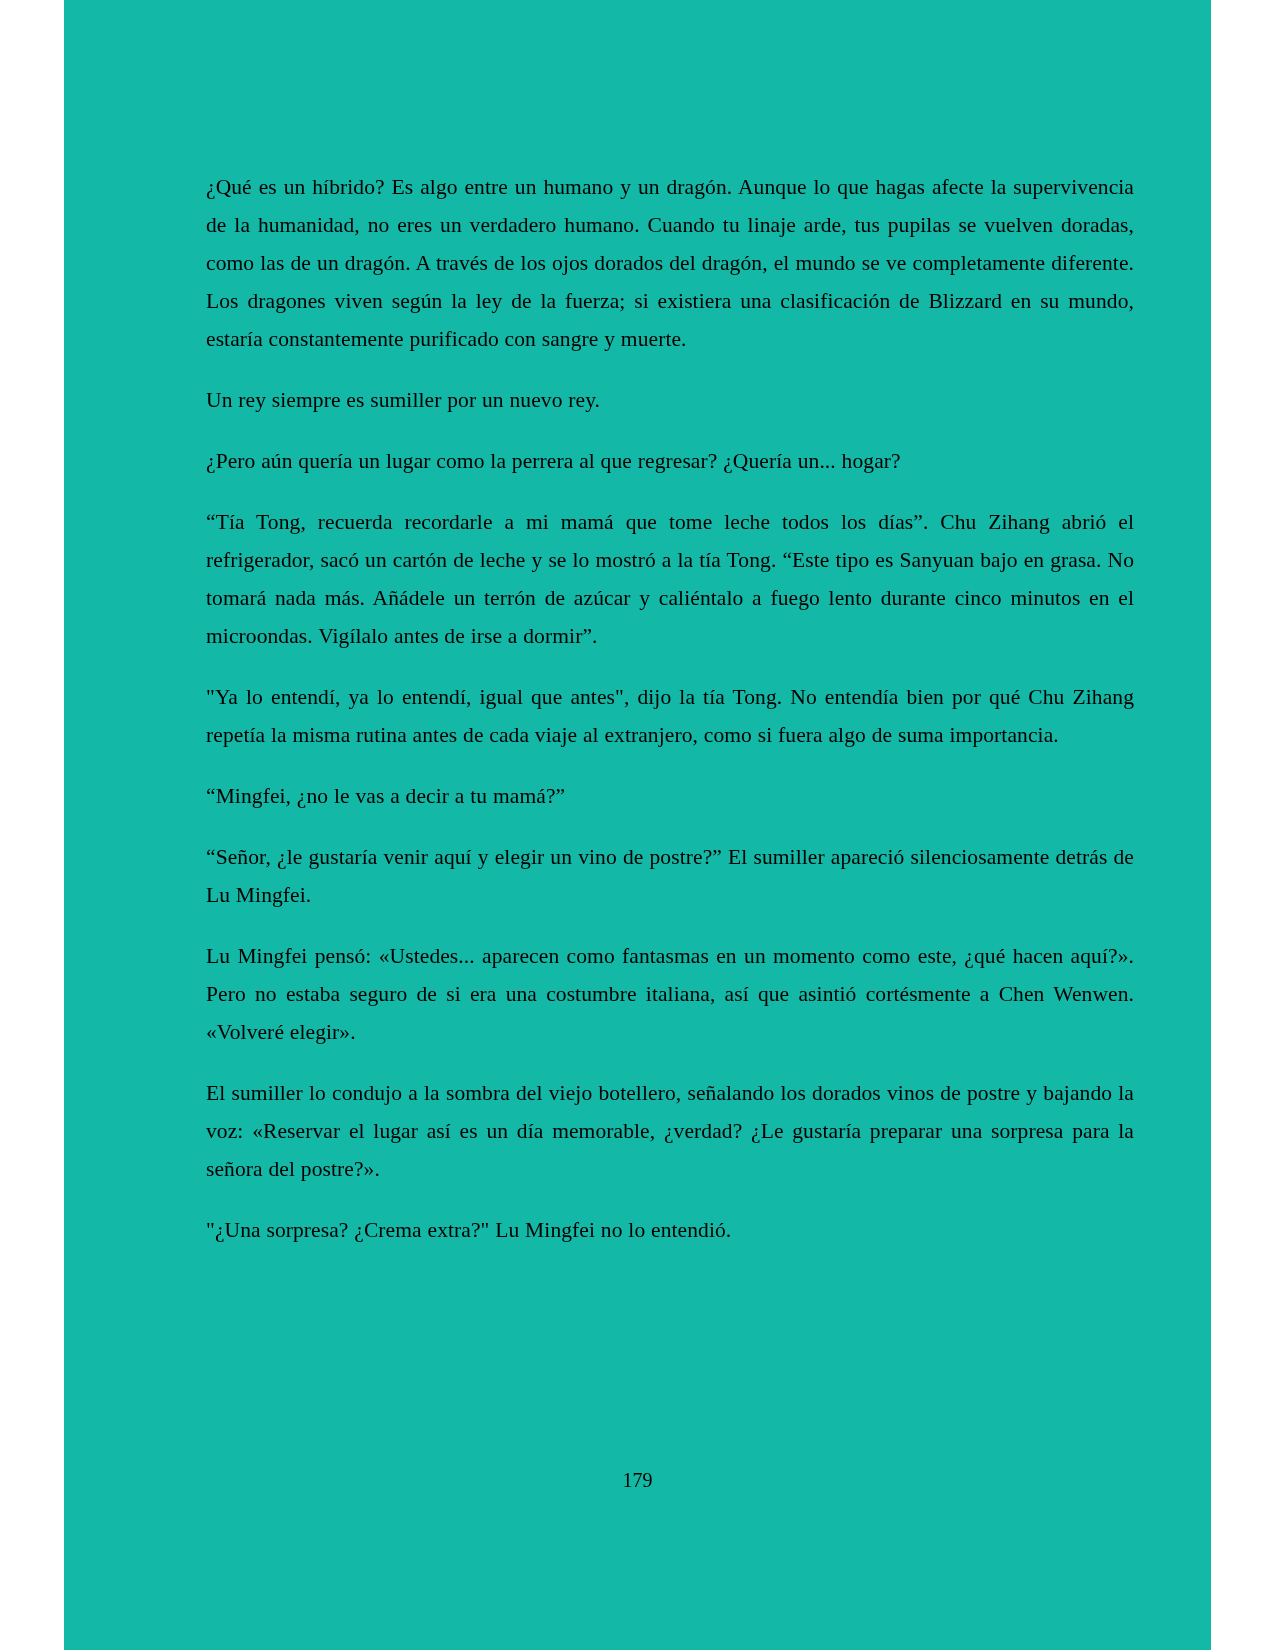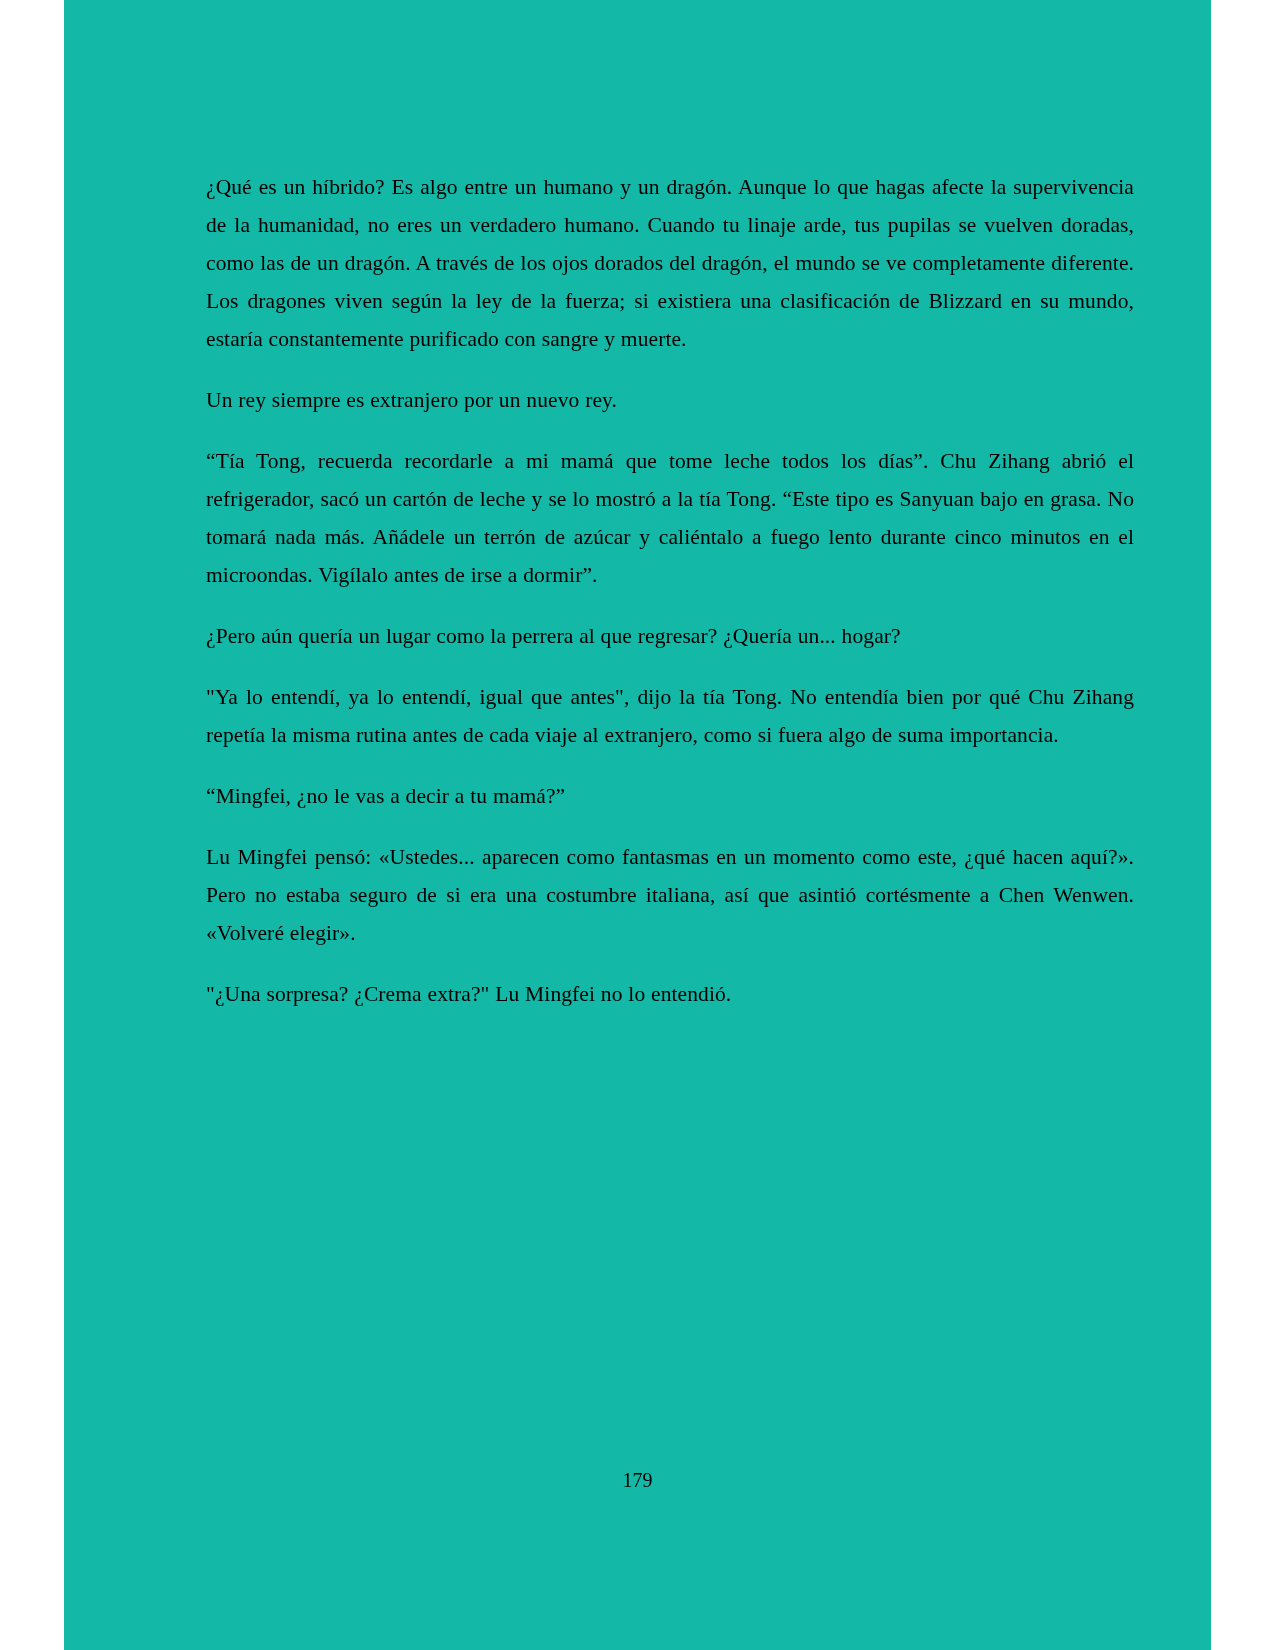--- a/index.html
+++ b/index.html
@@ -47,24 +47,26 @@
     font-family: "Liberation Serif", "DejaVu Serif", serif;
   }
 </style>
 </head>
 <body>
 
 <div class="page">
 
   <div class="text-column">
     <p class="para">¿Qué es un híbrido? Es algo entre un humano y un dragón. Aunque lo que hagas afecte la supervivencia de la humanidad, no eres un verdadero humano. Cuando tu linaje arde, tus pupilas se vuelven doradas, como las de un dragón. A través de los ojos dorados del dragón, el mundo se ve completamente diferente. Los dragones viven según la ley de la fuerza; si existiera una clasificación de Blizzard en su mundo, estaría constantemente purificado con sangre y muerte.</p>
-    <p class="para">Un rey siempre es extranjero por un nuevo rey.</p>
+    <p class="para">Un rey siempre es sumiller por un nuevo rey.</p>
+    <p class="para">¿Pero aún quería un lugar como la perrera al que regresar? ¿Quería un... hogar?</p>
     <p class="para">“Tía Tong, recuerda recordarle a mi mamá que tome leche todos los días”. Chu Zihang abrió el refrigerador, sacó un cartón de leche y se lo mostró a la tía Tong. “Este tipo es Sanyuan bajo en grasa. No tomará nada más. Añádele un terrón de azúcar y caliéntalo a fuego lento durante cinco minutos en el microondas. Vigílalo antes de irse a dormir”.</p>
-    <p class="para">¿Pero aún quería un lugar como la perrera al que regresar? ¿Quería un... hogar?</p>
     <p class="para">"Ya lo entendí, ya lo entendí, igual que antes", dijo la tía Tong. No entendía bien por qué Chu Zihang repetía la misma rutina antes de cada viaje al extranjero, como si fuera algo de suma importancia.</p>
     <p class="para">“Mingfei, ¿no le vas a decir a tu mamá?”</p>
+    <p class="para">“Señor, ¿le gustaría venir aquí y elegir un vino de postre?” El sumiller apareció silenciosamente detrás de Lu Mingfei.</p>
     <p class="para">Lu Mingfei pensó: «Ustedes... aparecen como fantasmas en un momento como este, ¿qué hacen aquí?». Pero no estaba seguro de si era una costumbre italiana, así que asintió cortésmente a Chen Wenwen. «Volveré elegir».</p>
+    <p class="para">El sumiller lo condujo a la sombra del viejo botellero, señalando los dorados vinos de postre y bajando la voz: «Reservar el lugar así es un día memorable, ¿verdad? ¿Le gustaría preparar una sorpresa para la señora del postre?».</p>
     <p class="para">"¿Una sorpresa? ¿Crema extra?" Lu Mingfei no lo entendió.</p>
   </div>
 
   <div class="page-number">179</div>
 
 </div>
 
 </body></html>

